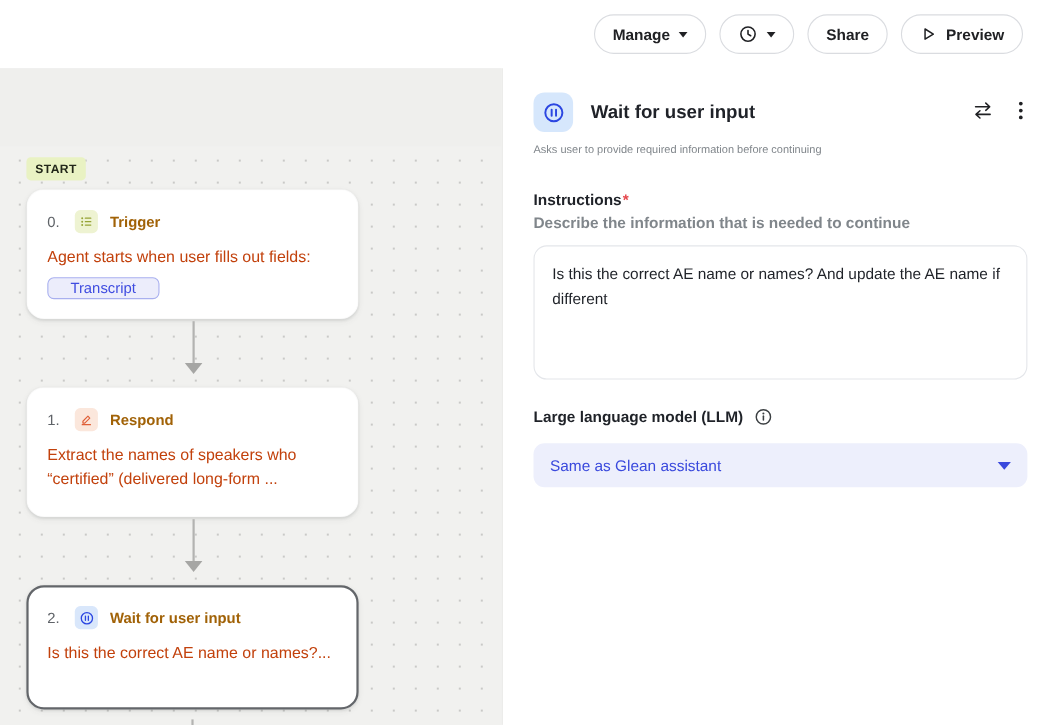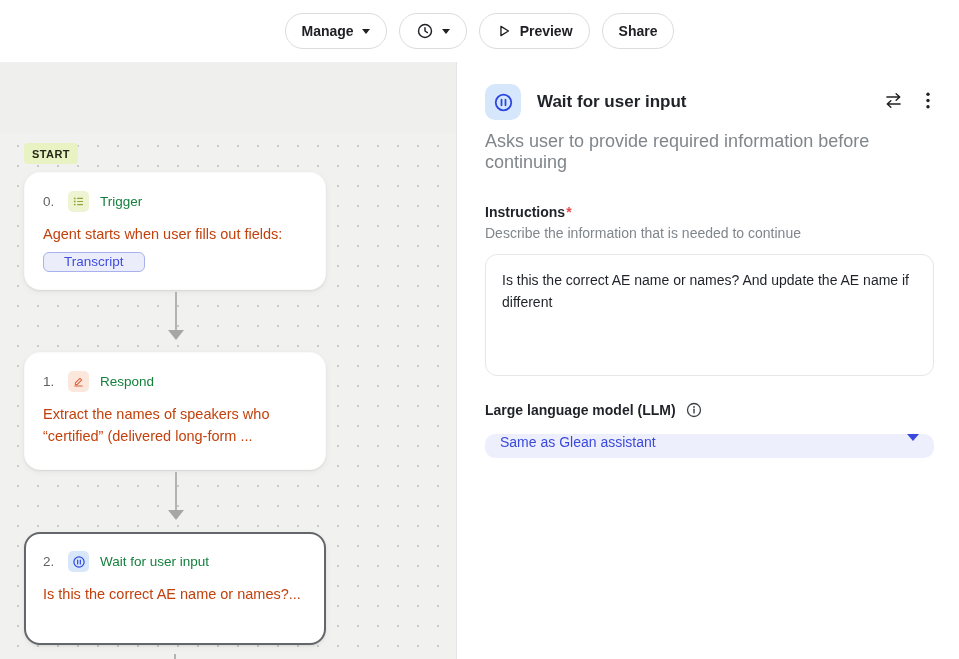--- a/index.html
+++ b/index.html
@@ -6,22 +6,22 @@
   html,body { width:959px; height:659px; overflow:hidden; }
   body {
     font-family:"Liberation Sans","DejaVu Sans",sans-serif;
     color:#202124; background:#fff;
   }
   .app { width:959px; height:659px; display:flex; flex-direction:column; }
 
   
   .topbar {
     height:62px; flex:0 0 62px; background:#fff;
-    display:flex; align-items:center; justify-content:center;
-    gap:12px;
+    display:flex; align-items:center; justify-content:flex-end;
+    padding-right:29px; gap:12px;
   }
   .pill-btn {
     height:36px; border:1px solid #dadce0; border-radius:18px; background:#fff;
     display:inline-flex; align-items:center; gap:8px; padding:0 16px;
     font-family:inherit; font-size:14px; font-weight:600; color:#202124; cursor:pointer;
   }
   .caret-down {
     width:0; height:0; border-left:4px solid transparent; border-right:4px solid transparent;
     border-top:5px solid #202124; display:inline-block; margin-top:1px;
   }
@@ -55,21 +55,21 @@
   .node-2 { top:470px; height:113px; border:2px solid #63666a; padding:17px 17px 15px; }
   .node-head { display:flex; align-items:center; gap:11px; }
   .node-num { font-size:13.5px; color:#5f6368; min-width:14px; }
   .node-ico {
     width:21px; height:21px; border-radius:5px; display:inline-flex;
     align-items:center; justify-content:center;
   }
   .ico-lime  { background:#eef3d2; }
   .ico-peach { background:#fbe7dc; }
   .ico-blue  { background:#d9e7fb; }
-  .node-type { font-size:13.5px; color:#15803d; }
+  .node-type { font-size:13.5px; color:#a16207;font-weight:bold; }
   .node-body { margin-top:11px; font-size:14.5px; line-height:22px; color:#c2410c; }
   .nowrap { white-space:nowrap; overflow:hidden; }
   .chip {
     display:inline-block; margin-top:7px; padding:1px 20px 2px;
     background:#ecedfb; border:1px solid #a9b0ef; border-radius:6px;
     color:#3f4ce0; font-size:13.5px; cursor:pointer;
   }
   .arrow { position:absolute; left:166px; width:20px; display:flex; flex-direction:column; align-items:center; }
   .arrow-1 { top:230px; } .arrow-2 { top:410px; }
   .arrow-line { width:2px; height:38px; background:#b3b3b1; }
@@ -88,36 +88,36 @@
   .panel-ico {
     width:36px; height:36px; border-radius:10px; background:#d6e7fc;
     display:flex; align-items:center; justify-content:center; flex:0 0 36px;
   }
   .panel-title { font-size:17px; font-weight:700; color:#1f2228; margin-left:16px; flex:1; }
   .panel-actions { display:flex; align-items:center; gap:14px; }
   .icon-btn {
     background:none; border:none; cursor:pointer; padding:4px;
     display:inline-flex; align-items:center; justify-content:center;
   }
-  .panel-subtitle { margin-top:11px; font-size:18px; color:#80868b; }
+  .panel-subtitle { margin-top:11px; font-size:10px; color:#80868b; }
 
   .field-label-row { margin-top:31px; display:flex; align-items:center; }
   .field-label { font-size:14px; font-weight:700; color:#1f2228;text-align:center; }
   .req-mark { color:#e5484d; font-size:14px; font-weight:700; margin-left:1px; }
-  .field-helper { margin-top:5px; font-size:14px; color:#80868b; }
+  .field-helper { margin-top:5px; font-size:14px; color:#80868b;font-weight:bold; }
   .instructions-input {
     margin-top:13px; width:449px; height:122px; resize:none;
     border:1px solid #e4e6ea; border-radius:12px; padding:14px 16px;
     font-family:inherit; font-size:14px; line-height:22px; color:#1f2228;
     background:#fff; outline:none; display:block;
   }
   .llm-row { margin-top:26px; gap:3px; }
   .select {
-    margin-top:16px; width:449px; height:24px; border-radius:10px; background:#edeffc;
-    display:flex; padding:0 15px; cursor:pointer;gap:38px;
+    margin-top:16px; width:449px; height:40px; border-radius:10px; background:#edeffc;
+    display:flex; align-items:center; padding:0 15px; cursor:pointer;gap:38px;
   }
   .select-value { flex:1; font-size:14px; color:#3a49dd; }
   .select-caret {
     width:0; height:0; border-left:6px solid transparent; border-right:6px solid transparent;
     border-top:7px solid #3a49dd;
   }
 </style>
 </head>
 <body>
 
@@ -131,29 +131,29 @@
     <button class="pill-btn">
       <span class="btn-icon">
         <svg width="18" height="18" viewBox="0 0 20 20">
             <circle cx="10" cy="10" r="7.2" fill="none" stroke="#202124" stroke-width="1.6"></circle>
             <path d="M10 6.3V10l2.7 1.7" fill="none" stroke="#202124" stroke-width="1.6" stroke-linecap="round" stroke-linejoin="round"></path>
           </svg>
       </span>
       <span class="caret-down"></span>
     </button>
     <button class="pill-btn">
+      <span>Share</span>
+    </button>
+    <button class="pill-btn">
       <span class="btn-icon">
         <svg width="16" height="16" viewBox="0 0 20 20">
             <path d="M6.2 4.2l9.4 5.8-9.4 5.8z" fill="none" stroke="#202124" stroke-width="1.7" stroke-linejoin="round"></path>
           </svg>
       </span>
       <span>Preview</span>
-    </button>
-    <button class="pill-btn">
-      <span>Share</span>
     </button>
   </header>
 
   <div class="main">
 
     <div class="canvas">
       <div class="canvas-topband"></div>
 
       <span class="start-badge">START</span>
 

